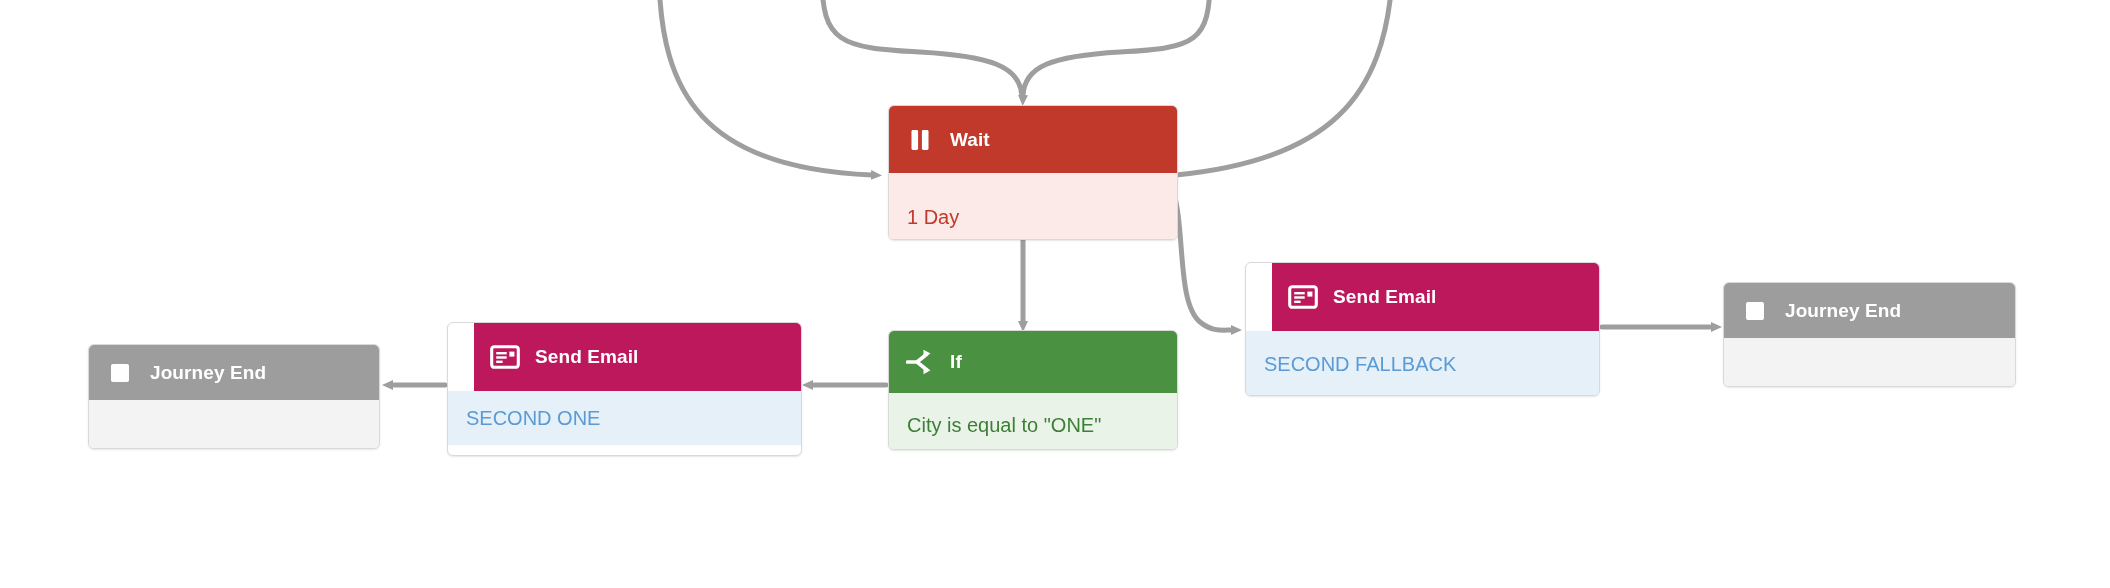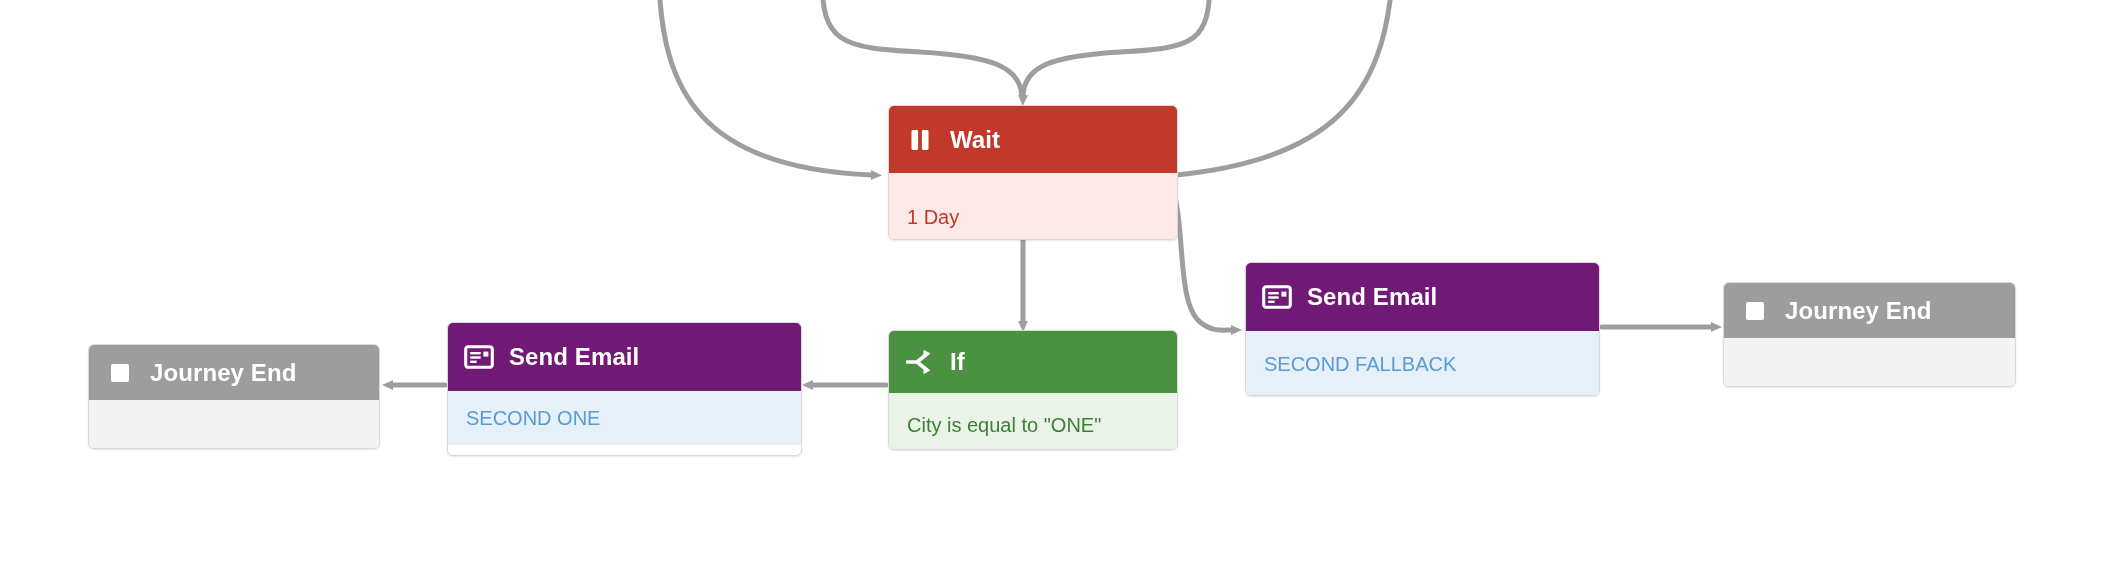--- a/index.html
+++ b/index.html
@@ -49,21 +49,21 @@
     flex: 0 0 auto;
     display: flex;
     align-items: center;
     justify-content: center;
     width: 30px;
     height: 30px;
   }
   .node-icon svg { display: block; }
   .node-title {
     color: #ffffff;
-    font-size: 24px;
+    font-size: 19px;
     font-weight: bold;
     letter-spacing: 0.1px;
     white-space: nowrap;
   }
   .node-body {
     box-sizing: border-box;
     padding: 0 18px;
     display: flex;
     align-items: center;
     font-size: 20px;
@@ -73,21 +73,21 @@
 
   
   .node.wait .node-header { background: #c0392b; }
   .node.wait .node-body   { background: #fbeae8; color: #c0392b; }
 
   
   .node.cond .node-header { background: #4a9141; }
   .node.cond .node-body   { background: #eaf3e8; color: #3e7f37; }
 
   
-  .node.email .node-header { background: #701a75; }
+  .node.email .node-header { background: #be185d; margin-left: 26px; }
   .node.email .node-body   { background: #e5f0f9; color: #5b9bd5; }
 
   
   .node.end .node-header { background: #9d9d9d; }
   .node.end .node-body   { background: #f3f3f3; }
 </style>
 </head>
 <body>
 
 <div id="canvas">

